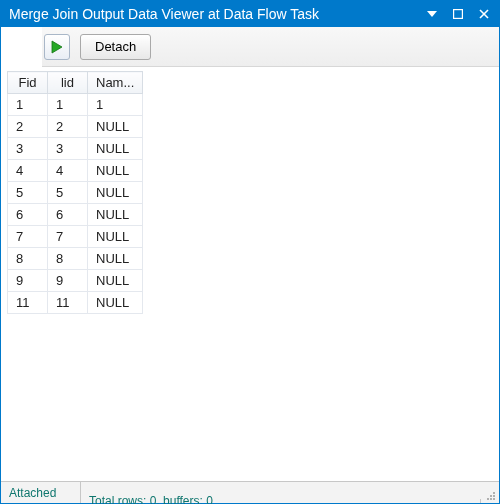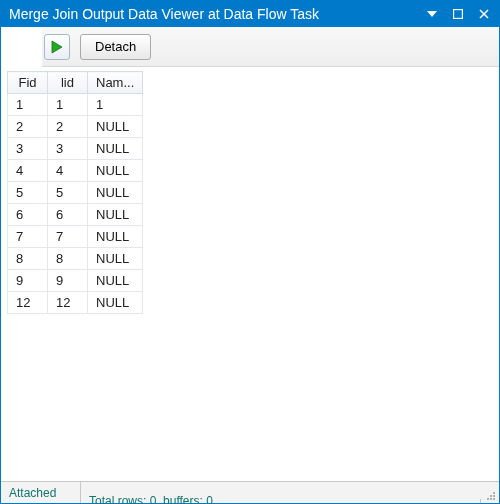--- a/index.html
+++ b/index.html
@@ -204,22 +204,22 @@
             <td>8</td>
             <td>8</td>
             <td>NULL</td>
           </tr>
           <tr>
             <td>9</td>
             <td>9</td>
             <td>NULL</td>
           </tr>
           <tr>
-            <td>12</td>
-            <td>12</td>
+            <td>11</td>
+            <td>11</td>
             <td>NULL</td>
           </tr>
         </tbody>
     </table>
   </div>
 
   <div class="statusbar">
     <div class="status-cell att">Attached</div>
     <div class="status-cell total">Total rows: 0, buffers: 0</div>
     <div class="status-grip">

